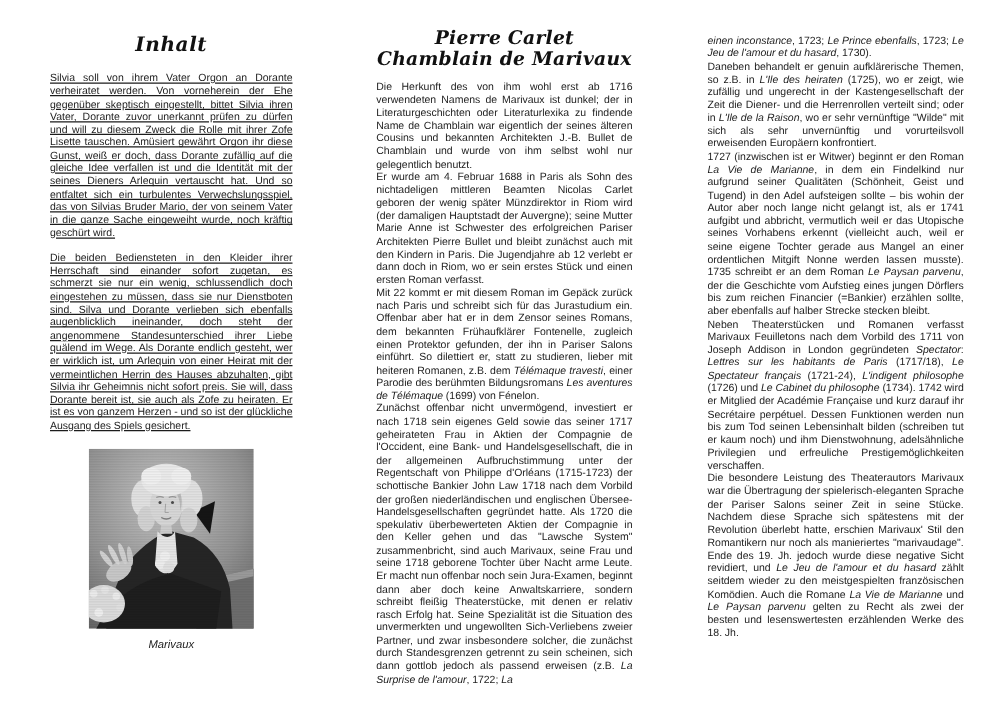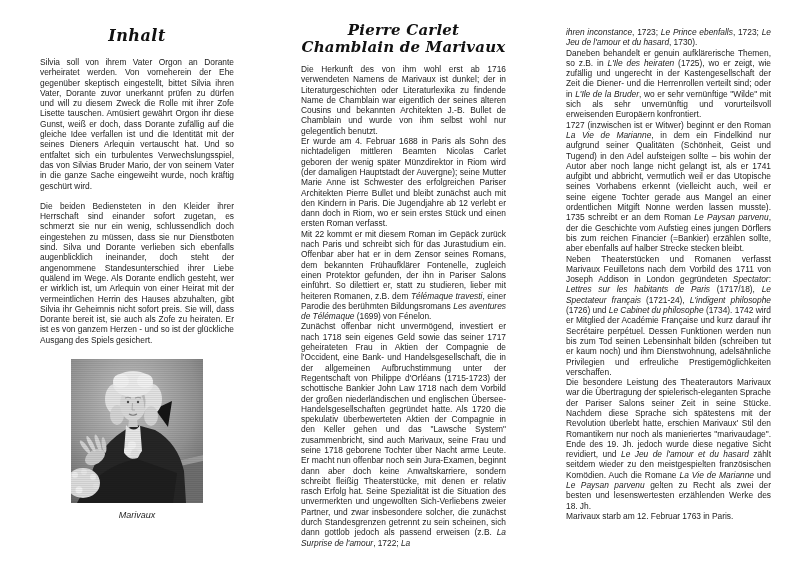--- a/index.html
+++ b/index.html
@@ -29,21 +29,21 @@
 
   .body-text{
     font-size:8.4px;
     line-height:10.3px;
     text-align:justify;
     hyphens:auto;-webkit-hyphens:auto;
     word-spacing:-0.1px;
   }
   .col-inhalt .body-text{margin-top:12px;}
   .body-text p.para{margin:0;}
-  .col-inhalt .body-text p.para{margin:0 0 10px 0;}
+  .col-inhalt .body-text p.para{margin:0 0 10px 0;text-decoration:underline;}
 
   figure.portrait{
     width:132px;
     margin:14px auto 0 auto;
     text-align:center;
   }
   figure.portrait svg{display:block;width:132px;height:144px;}
   figcaption{
     font-size:9px;
     font-style:italic;
@@ -135,22 +135,21 @@
     <div class="body-text">
         <p class="para">Die Herkunft des von ihm wohl erst ab 1716 verwendeten Namens de Marivaux ist dunkel; der in Literaturgeschichten oder Literaturlexika zu findende Name de Chamblain war eigentlich der seines älteren Cousins und bekannten Architekten J.-B. Bullet de Chamblain und wurde von ihm selbst wohl nur gelegentlich benutzt.</p>
         <p class="para">Er wurde am 4. Februar 1688 in Paris als Sohn des nichtadeligen mittleren Beamten Nicolas Carlet geboren der wenig später Münzdirektor in Riom wird (der damaligen Hauptstadt der Auvergne); seine Mutter Marie Anne ist Schwester des erfolgreichen Pariser Architekten Pierre Bullet und bleibt zunächst auch mit den Kindern in Paris. Die Jugendjahre ab 12 verlebt er dann doch in Riom, wo er sein erstes Stück und einen ersten Roman verfasst.</p>
         <p class="para">Mit 22 kommt er mit diesem Roman im Gepäck zurück nach Paris und schreibt sich für das Jurastudium ein. Offenbar aber hat er in dem Zensor seines Romans, dem bekannten Frühaufklärer Fontenelle, zugleich einen Protektor gefunden, der ihn in Pariser Salons einführt. So dilettiert er, statt zu studieren, lieber mit heiteren Romanen, z.B. dem <i>Télémaque travesti</i>, einer Parodie des berühmten Bildungsromans <i>Les aventures de Télémaque</i> (1699) von Fénelon.</p>
         <p class="para">Zunächst offenbar nicht unvermögend, investiert er nach 1718 sein eigenes Geld sowie das seiner 1717 geheirateten Frau in Aktien der Compagnie de l'Occident, eine Bank- und Handelsgesellschaft, die in der allgemeinen Aufbruchstimmung unter der Regentschaft von Philippe d'Orléans (1715-1723) der schottische Bankier John Law 1718 nach dem Vorbild der großen niederländischen und englischen Übersee-Handelsgesellschaften gegründet hatte. Als 1720 die spekulativ überbewerteten Aktien der Compagnie in den Keller gehen und das "Lawsche System" zusammenbricht, sind auch Marivaux, seine Frau und seine 1718 geborene Tochter über Nacht arme Leute. Er macht nun offenbar noch sein Jura-Examen, beginnt dann aber doch keine Anwaltskarriere, sondern schreibt fleißig Theaterstücke, mit denen er relativ rasch Erfolg hat. Seine Spezialität ist die Situation des unvermerkten und ungewollten Sich-Verliebens zweier Partner, und zwar insbesondere solcher, die zunächst durch Standesgrenzen getrennt zu sein scheinen, sich dann gottlob jedoch als passend erweisen (z.B. <i>La Surprise de l'amour</i>, 1722; <i>La</i></p>
       </div>
   </section>
 
   <section class="col col-bio-right">
     <div class="body-text">
-        <p class="para"><i>ihren inconstance</i>, 1723; <i>Le Prince ebenfalls</i>, 1723; <i>Le Jeu de l'amour et du hasard</i>, 1730).</p>
-        <p class="para">Daneben behandelt er genuin aufklärerische Themen, so z.B. in <i>L'Ile des heiraten</i> (1725), wo er zeigt, wie zufällig und ungerecht in der Kastengesellschaft der Zeit die Diener- und die Herrenrollen verteilt sind; oder in <i>L'Ile de la Bruder</i>, wo er sehr vernünftige "Wilde" mit sich als sehr unvernünftig und vorurteilsvoll erweisenden Europäern konfrontiert.</p>
+        <p class="para"><i>einen inconstance</i>, 1723; <i>Le Prince ebenfalls</i>, 1723; <i>Le Jeu de l'amour et du hasard</i>, 1730).</p>
+        <p class="para">Daneben behandelt er genuin aufklärerische Themen, so z.B. in <i>L'Ile des heiraten</i> (1725), wo er zeigt, wie zufällig und ungerecht in der Kastengesellschaft der Zeit die Diener- und die Herrenrollen verteilt sind; oder in <i>L'Ile de la Raison</i>, wo er sehr vernünftige "Wilde" mit sich als sehr unvernünftig und vorurteilsvoll erweisenden Europäern konfrontiert.</p>
         <p class="para">1727 (inzwischen ist er Witwer) beginnt er den Roman <i>La Vie de Marianne</i>, in dem ein Findelkind nur aufgrund seiner Qualitäten (Schönheit, Geist und Tugend) in den Adel aufsteigen sollte – bis wohin der Autor aber noch lange nicht gelangt ist, als er 1741 aufgibt und abbricht, vermutlich weil er das Utopische seines Vorhabens erkennt (vielleicht auch, weil er seine eigene Tochter gerade aus Mangel an einer ordentlichen Mitgift Nonne werden lassen musste). 1735 schreibt er an dem Roman <i>Le Paysan parvenu</i>, der die Geschichte vom Aufstieg eines jungen Dörflers bis zum reichen Financier (=Bankier) erzählen sollte, aber ebenfalls auf halber Strecke stecken bleibt.</p>
         <p class="para">Neben Theaterstücken und Romanen verfasst Marivaux Feuilletons nach dem Vorbild des 1711 von Joseph Addison in London gegründeten <i>Spectator</i>: <i>Lettres sur les habitants de Paris</i> (1717/18), <i>Le Spectateur français</i> (1721-24), <i>L'indigent philosophe</i> (1726) und <i>Le Cabinet du philosophe</i> (1734). 1742 wird er Mitglied der Académie Française und kurz darauf ihr Secrétaire perpétuel. Dessen Funktionen werden nun bis zum Tod seinen Lebensinhalt bilden (schreiben tut er kaum noch) und ihm Dienstwohnung, adelsähnliche Privilegien und erfreuliche Prestigemöglichkeiten verschaffen.</p>
         <p class="para">Die besondere Leistung des Theaterautors Marivaux war die Übertragung der spielerisch-eleganten Sprache der Pariser Salons seiner Zeit in seine Stücke. Nachdem diese Sprache sich spätestens mit der Revolution überlebt hatte, erschien Marivaux' Stil den Romantikern nur noch als manieriertes "marivaudage". Ende des 19. Jh. jedoch wurde diese negative Sicht revidiert, und <i>Le Jeu de l'amour et du hasard</i> zählt seitdem wieder zu den meistgespielten französischen Komödien. Auch die Romane <i>La Vie de Marianne</i> und <i>Le Paysan parvenu</i> gelten zu Recht als zwei der besten und lesenswertesten erzählenden Werke des 18. Jh.</p>
-        <p class="para">Marivaux starb am 12. Februar 1763 in Paris.</p>
       </div>
   </section>
 
 </div>
 
 </body></html>

